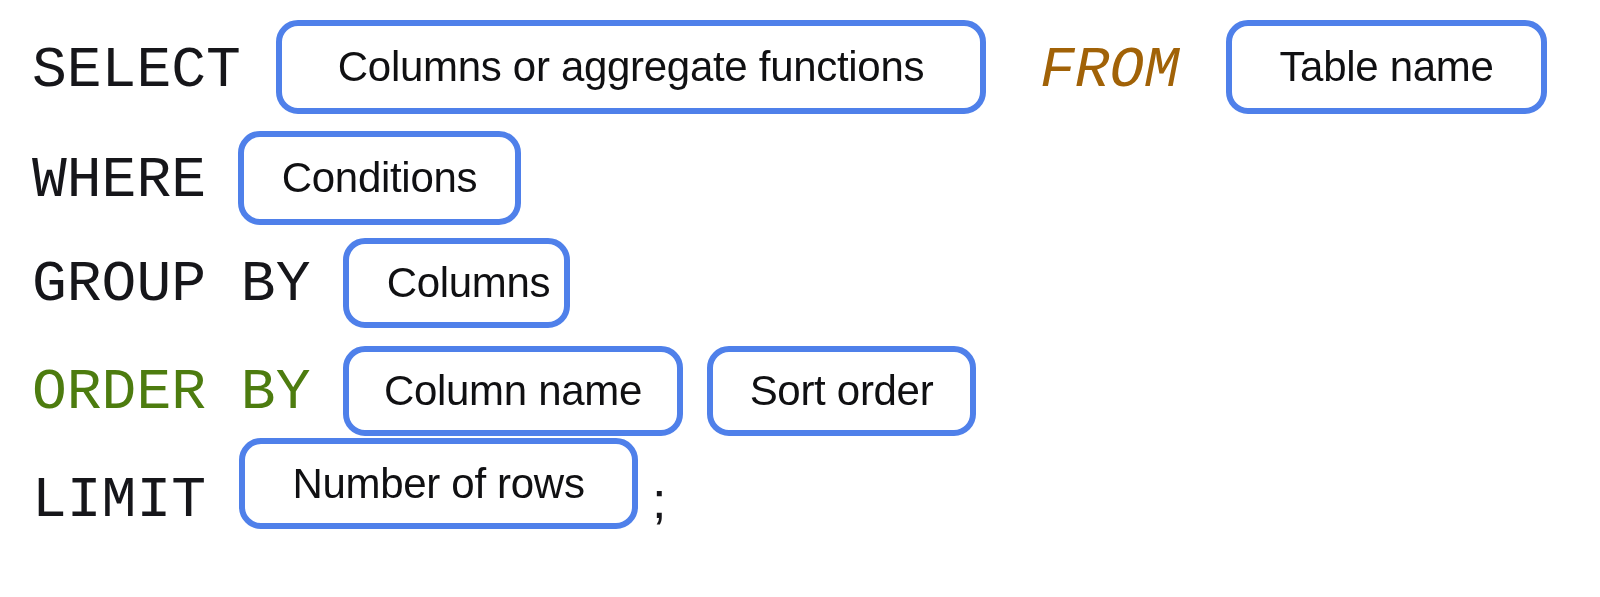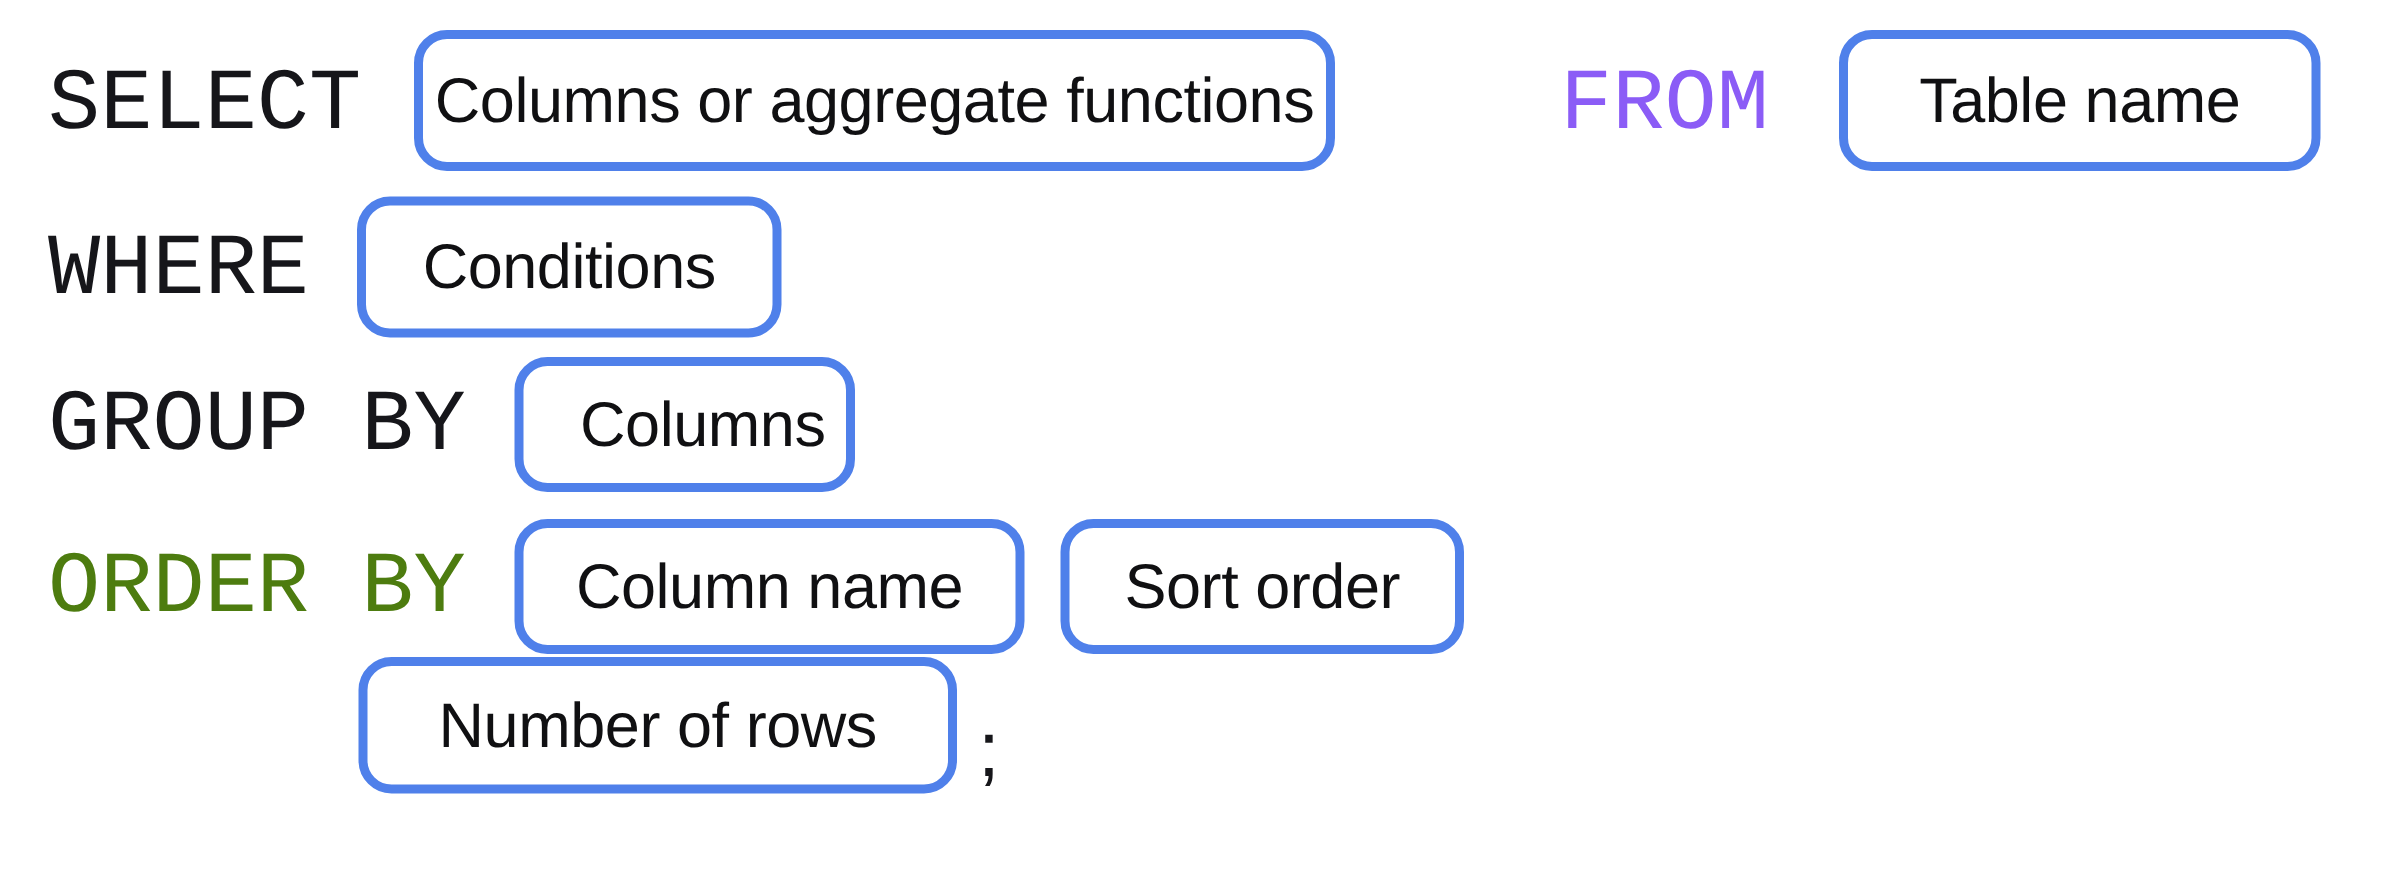--- a/index.html
+++ b/index.html
@@ -65,25 +65,25 @@
     font-weight: 400;
   }
 </style>
 </head>
 <body>
 
 <div id="diagram" style="background: rgb(255, 255, 255);">
 
   <span class="keyword" style="left: 32px; top: 42px; color: rgb(22, 22, 26);">SELECT</span>
 
-  <div class="slot" style="left: 276px; top: 20px; width: 614px; height: 94px; --accent: #4f80ea; background: rgb(255, 255, 255);">
+  <div class="slot" style="left: 276px; top: 20px; width: 710px; height: 94px; --accent: #4f80ea; background: rgb(255, 255, 255);">
     <span class="slot-label">Columns or aggregate functions</span>
   </div>
 
-  <span class="keyword" style="left: 1040px; top: 42px; color: #8b5cf6;">FROM</span>
+  <span class="keyword" style="left: 1040px; top: 42px; color: #a16207; font-style: italic;">FROM</span>
 
   <div class="slot" style="left: 1226px; top: 20px; width: 321px; height: 94px; --accent: #4f80ea; background: rgb(255, 255, 255);">
     <span class="slot-label">Table name</span>
   </div>
 
   <span class="keyword" style="left: 32px; top: 152px; color: rgb(22, 22, 26);">WHERE</span>
 
   <div class="slot" style="left: 238px; top: 131px; width: 283px; height: 94px; --accent: #4f80ea; background: rgb(255, 255, 255);">
     <span class="slot-label">Conditions</span>
   </div>
@@ -97,20 +97,21 @@
   <span class="keyword" style="left: 32px; top: 364px; color: #4d7c0f;">ORDER BY</span>
 
   <div class="slot" style="left: 707px; top: 346px; width: 269px; height: 90px; --accent: #4f80ea; background: rgb(255, 255, 255);">
     <span class="slot-label">Sort order</span>
   </div>
 
   <div class="slot" style="left: 343px; top: 346px; width: 340px; height: 90px; --accent: #4f80ea; background: rgb(255, 255, 255);">
     <span class="slot-label">Column name</span>
   </div>
 
+  <span class="keyword" style="left: 32px; top: 472px; color: rgb(22, 22, 26);">LIMIT</span>
 
   <div class="slot" style="left: 239px; top: 438px; width: 399px; height: 91px; --accent: #4f80ea; background: rgb(255, 255, 255);">
     <span class="slot-label">Number of rows</span>
   </div>
 
   <span class="punct" style="left: 652px; top: 474px; color: rgb(22, 22, 26);">;</span>
 
 </div>
 
 </body></html>

